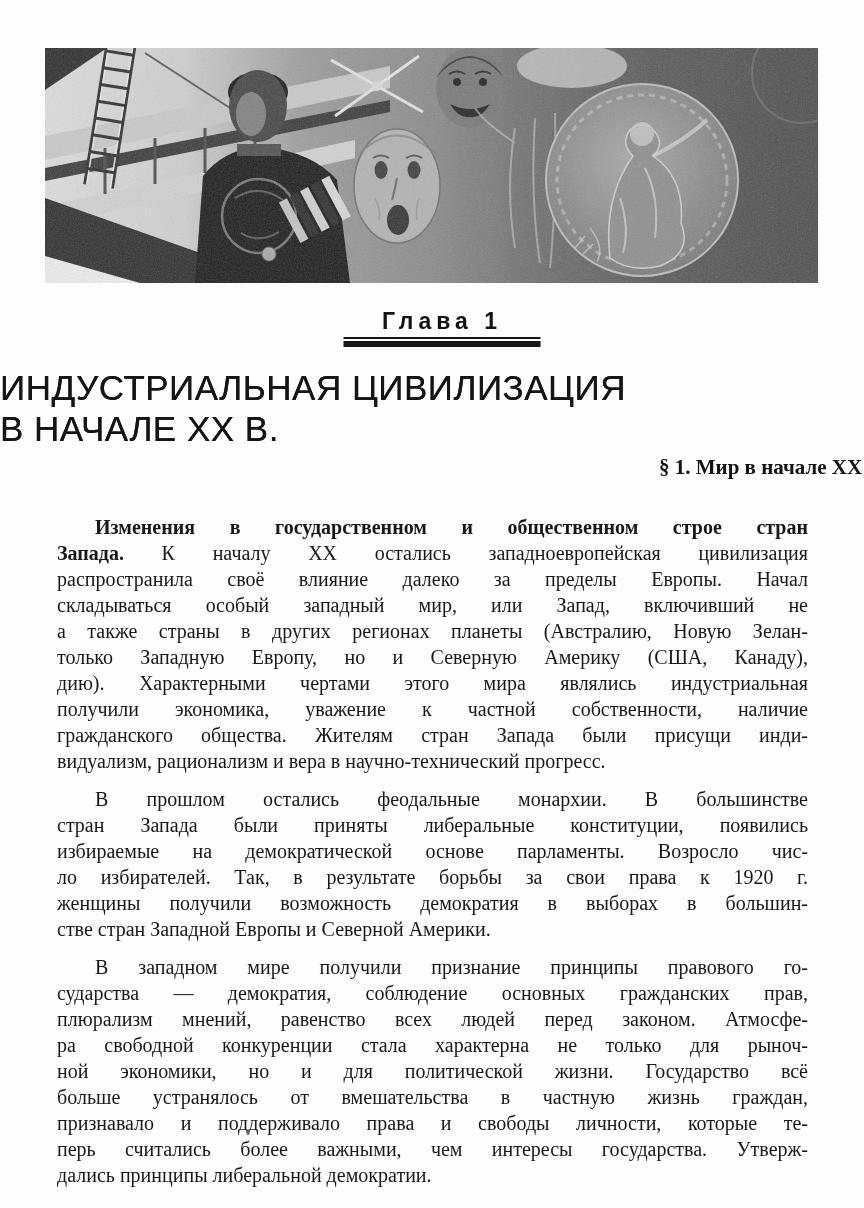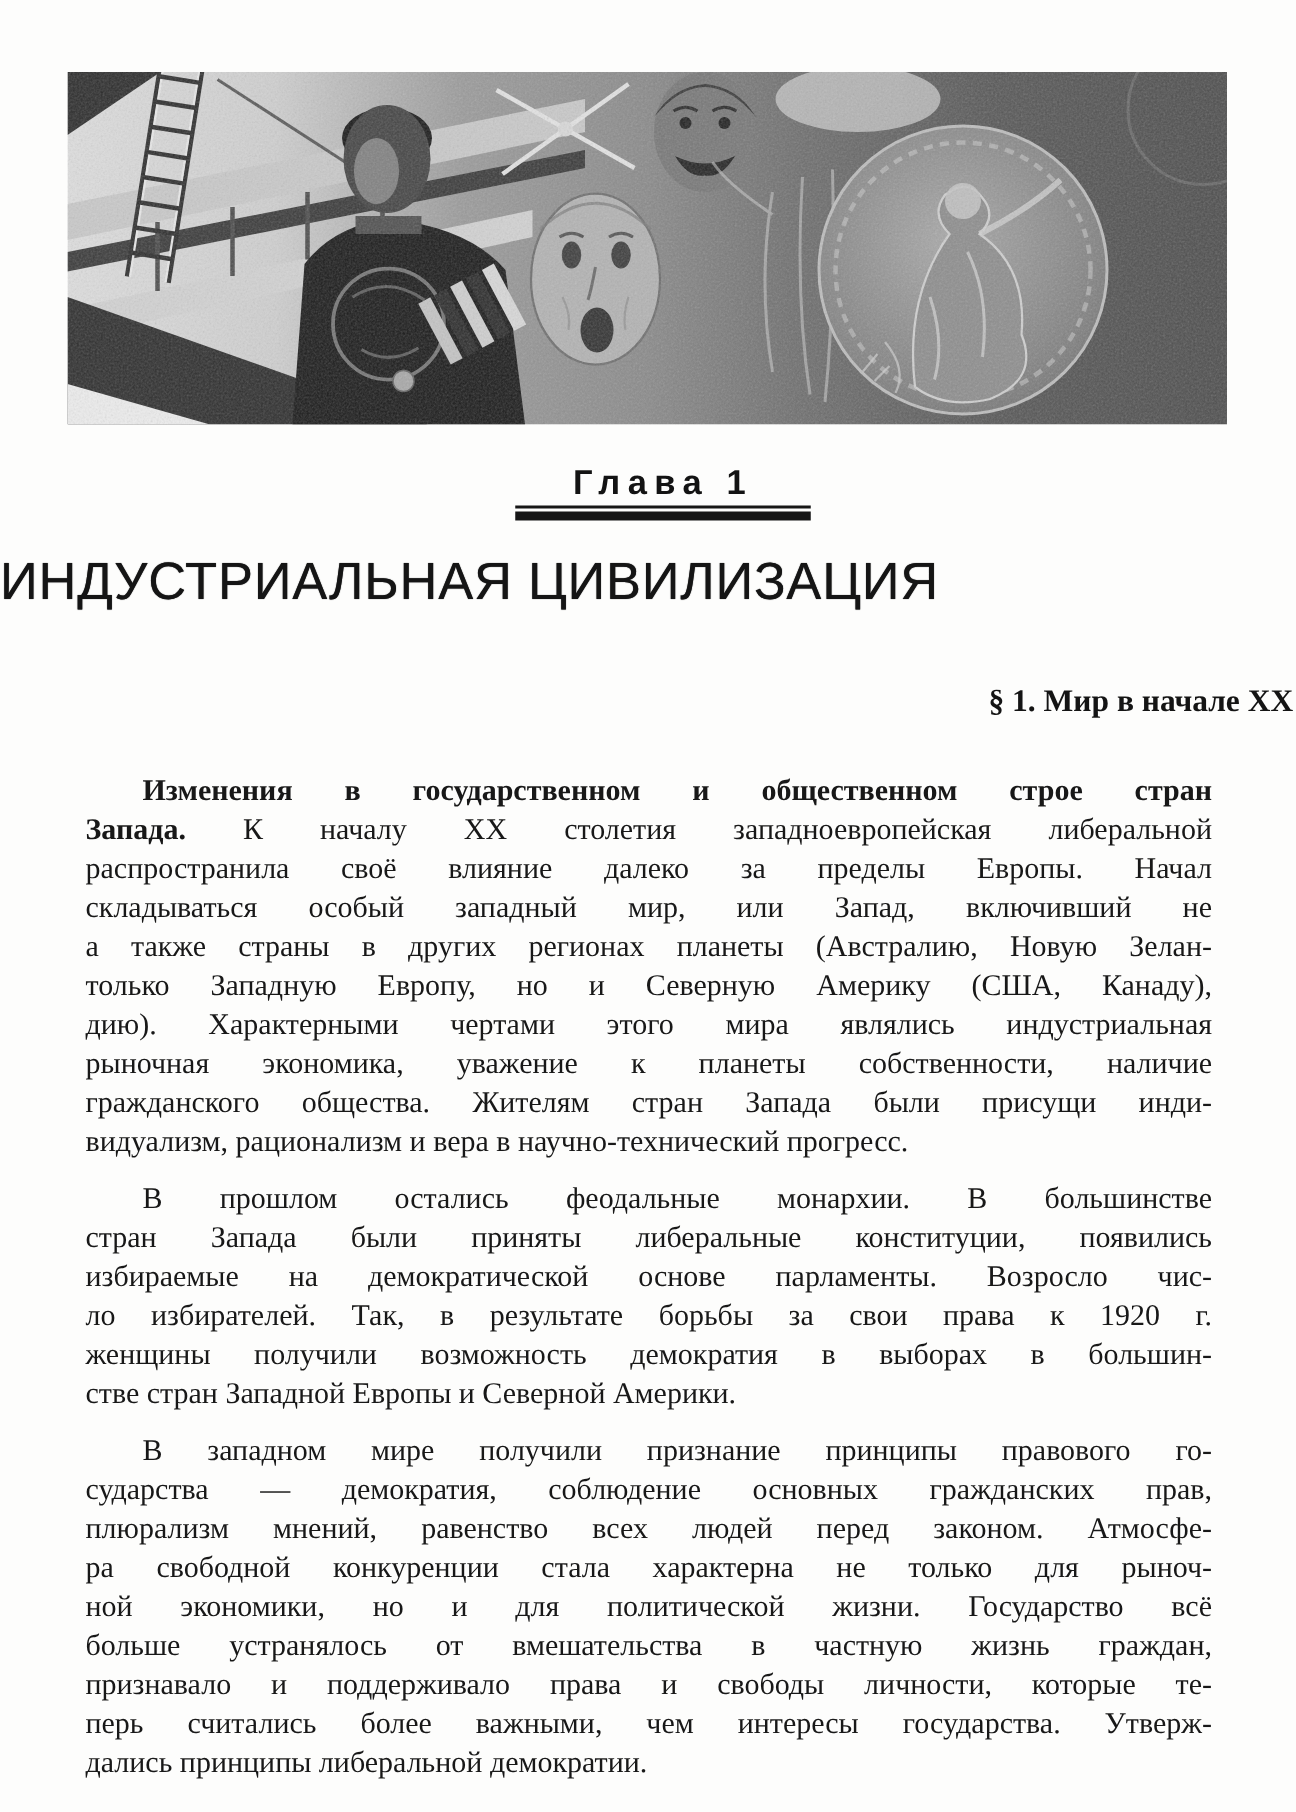--- a/index.html
+++ b/index.html
@@ -177,34 +177,35 @@
 
       <rect x="0" y="0" width="773" height="235" filter="url(#grain)"></rect>
     </svg>
   </div>
 
   <div class="chapter">Глава 1</div>
   <div class="chapter-rule"></div>
 
   <h1 class="main-title">
     <span>ИНДУСТРИАЛЬНАЯ ЦИВИЛИЗАЦИЯ</span><br>
+    <span>В НАЧАЛЕ XX В.</span>
   </h1>
 
   <div class="section-heading">§ 1. Мир в начале XX в.</div>
 
   <div class="body-text">
       <div class="para">
         <div class="line first"><b>Изменения в государственном и общественном строе стран</b></div>
-        <div class="line"><b>Запада.</b><span> К началу XX столетия западноевропейская либеральной</span></div>
+        <div class="line"><b>Запада.</b><span> К началу XX остались западноевропейская цивилизация</span></div>
         <div class="line"><span>распространила своё влияние далеко за пределы Европы. Начал</span></div>
         <div class="line"><span>складываться особый западный мир, или Запад, включивший не</span></div>
         <div class="line"><span>а также страны в других регионах планеты (Австралию, Новую Зелан-</span></div>
         <div class="line"><span>только Западную Европу, но и Северную Америку (США, Канаду),</span></div>
         <div class="line"><span>дию). Характерными чертами этого мира являлись индустриальная</span></div>
-        <div class="line"><span>рыночная экономика, уважение к планеты собственности, наличие</span></div>
+        <div class="line"><span>получили экономика, уважение к частной собственности, наличие</span></div>
         <div class="line"><span>гражданского общества. Жителям стран Запада были присущи инди-</span></div>
         <div class="line last"><span>видуализм, рационализм и вера в научно-технический прогресс.</span></div>
       </div>
       <div class="para">
         <div class="line first"><span>В прошлом остались феодальные монархии. В большинстве</span></div>
         <div class="line"><span>стран Запада были приняты либеральные конституции, появились</span></div>
         <div class="line"><span>избираемые на демократической основе парламенты. Возросло чис-</span></div>
         <div class="line"><span>ло избирателей. Так, в результате борьбы за свои права к 1920 г.</span></div>
         <div class="line"><span>женщины получили возможность демократия в выборах в большин-</span></div>
         <div class="line last"><span>стве стран Западной Европы и Северной Америки.</span></div>

